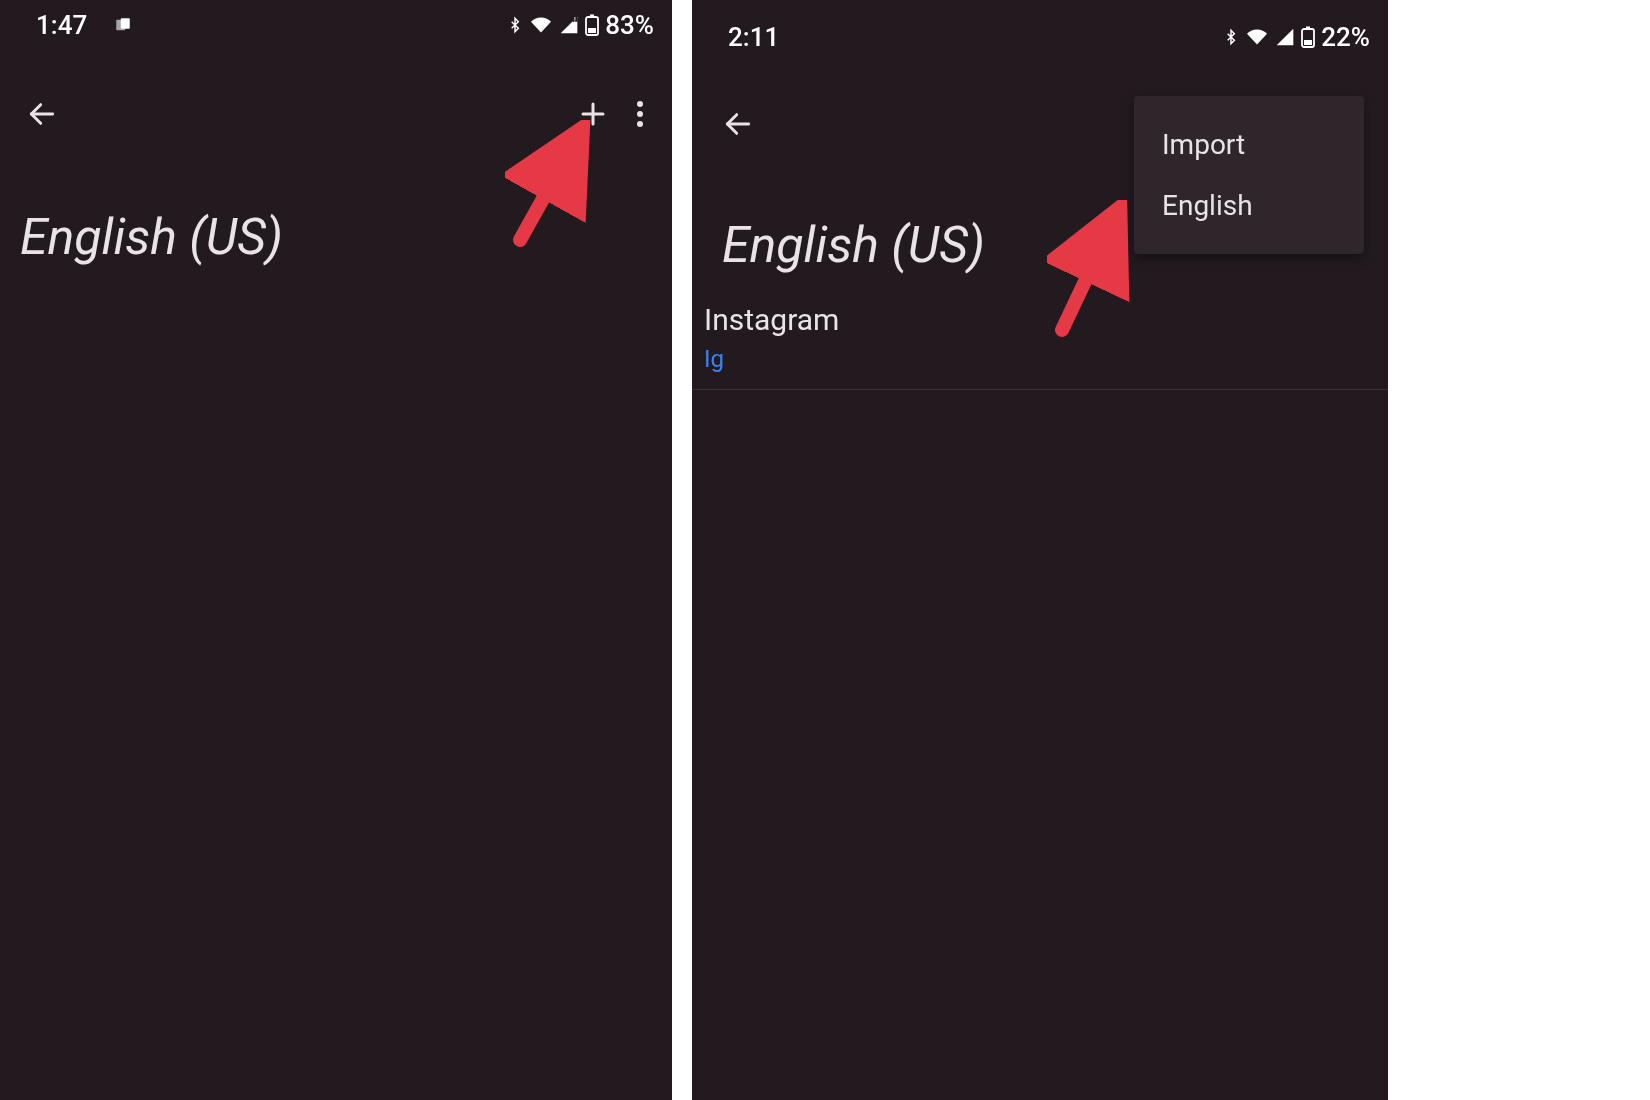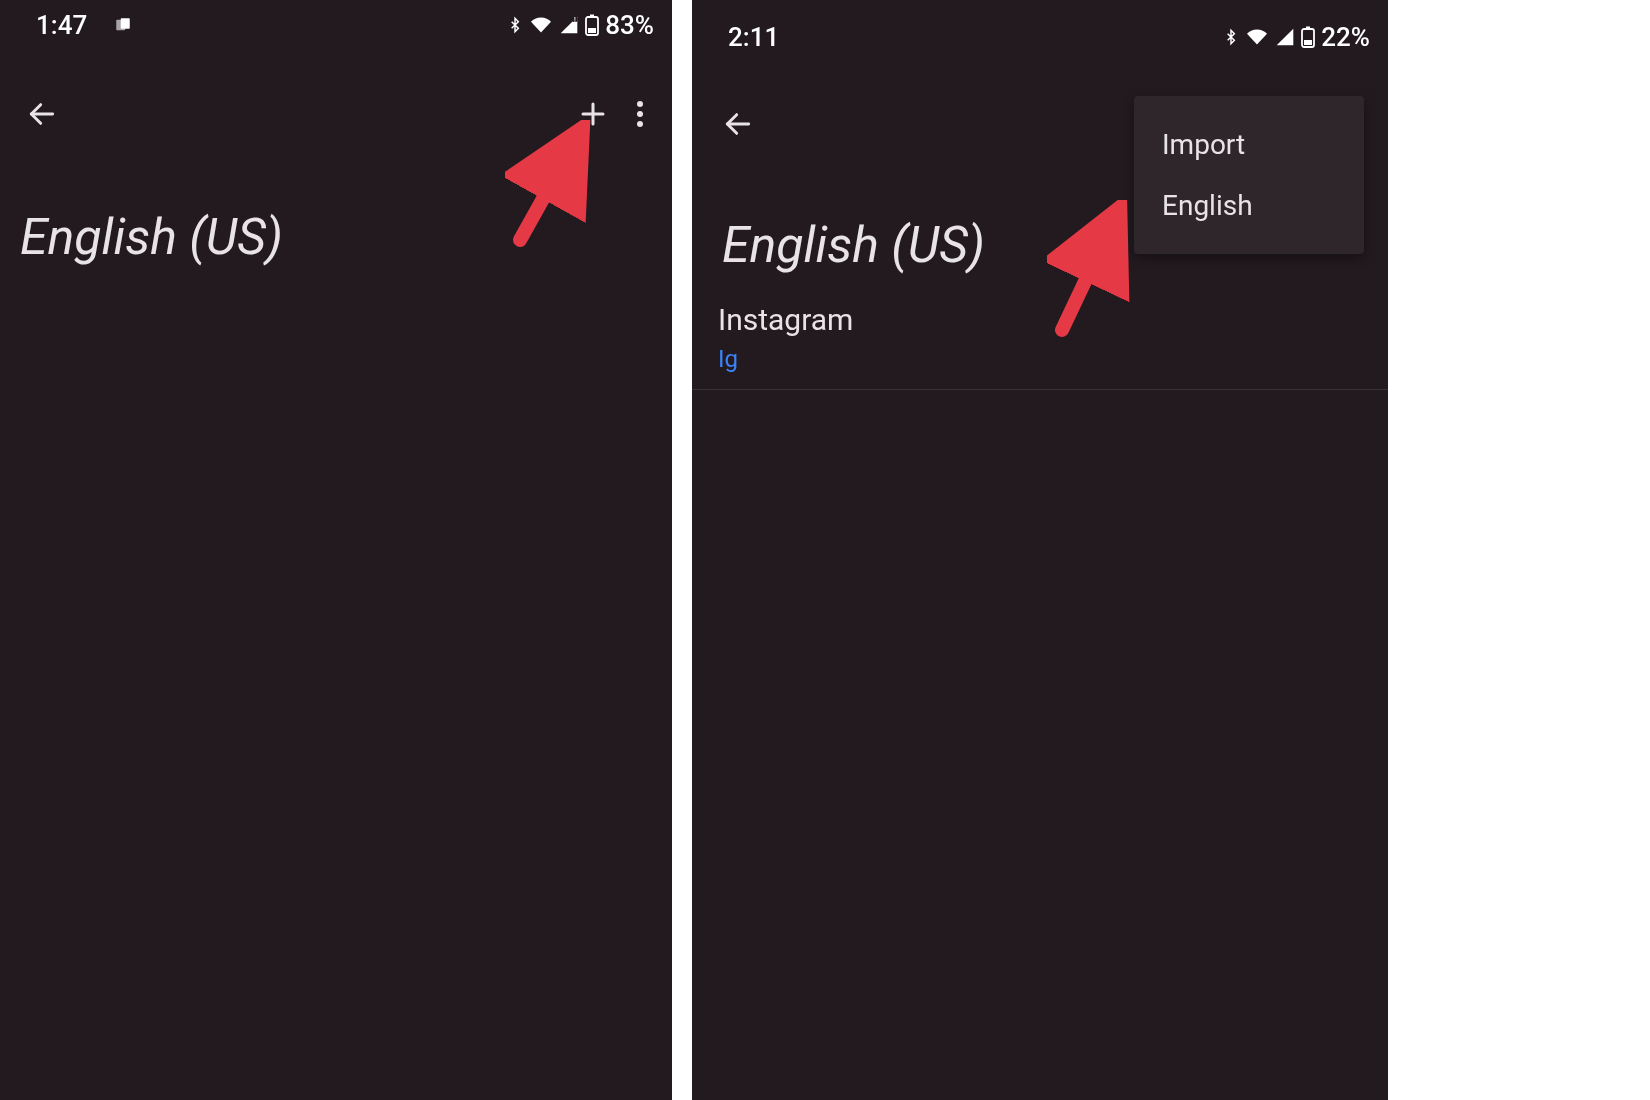--- a/index.html
+++ b/index.html
@@ -73,21 +73,21 @@
       font-size: 50px;
       font-weight: 400;
       color: #e8e3e6;
       padding: 60px 0 0 20px;
       font-style: italic;
     }
     .phone-right .page-title {
       padding: 58px 0 0 30px;
     }
     .entry {
-      padding: 28px 0 16px 26px;
+      padding: 28px 0 16px 12px;
       border-bottom: 1px solid #3a3137;
     }
     .entry-title {
       font-size: 30px;
       font-weight: 400;
       color: #e8e3e6;
     }
     .entry-sub {
       font-size: 24px;
       color: #3b82f6;

